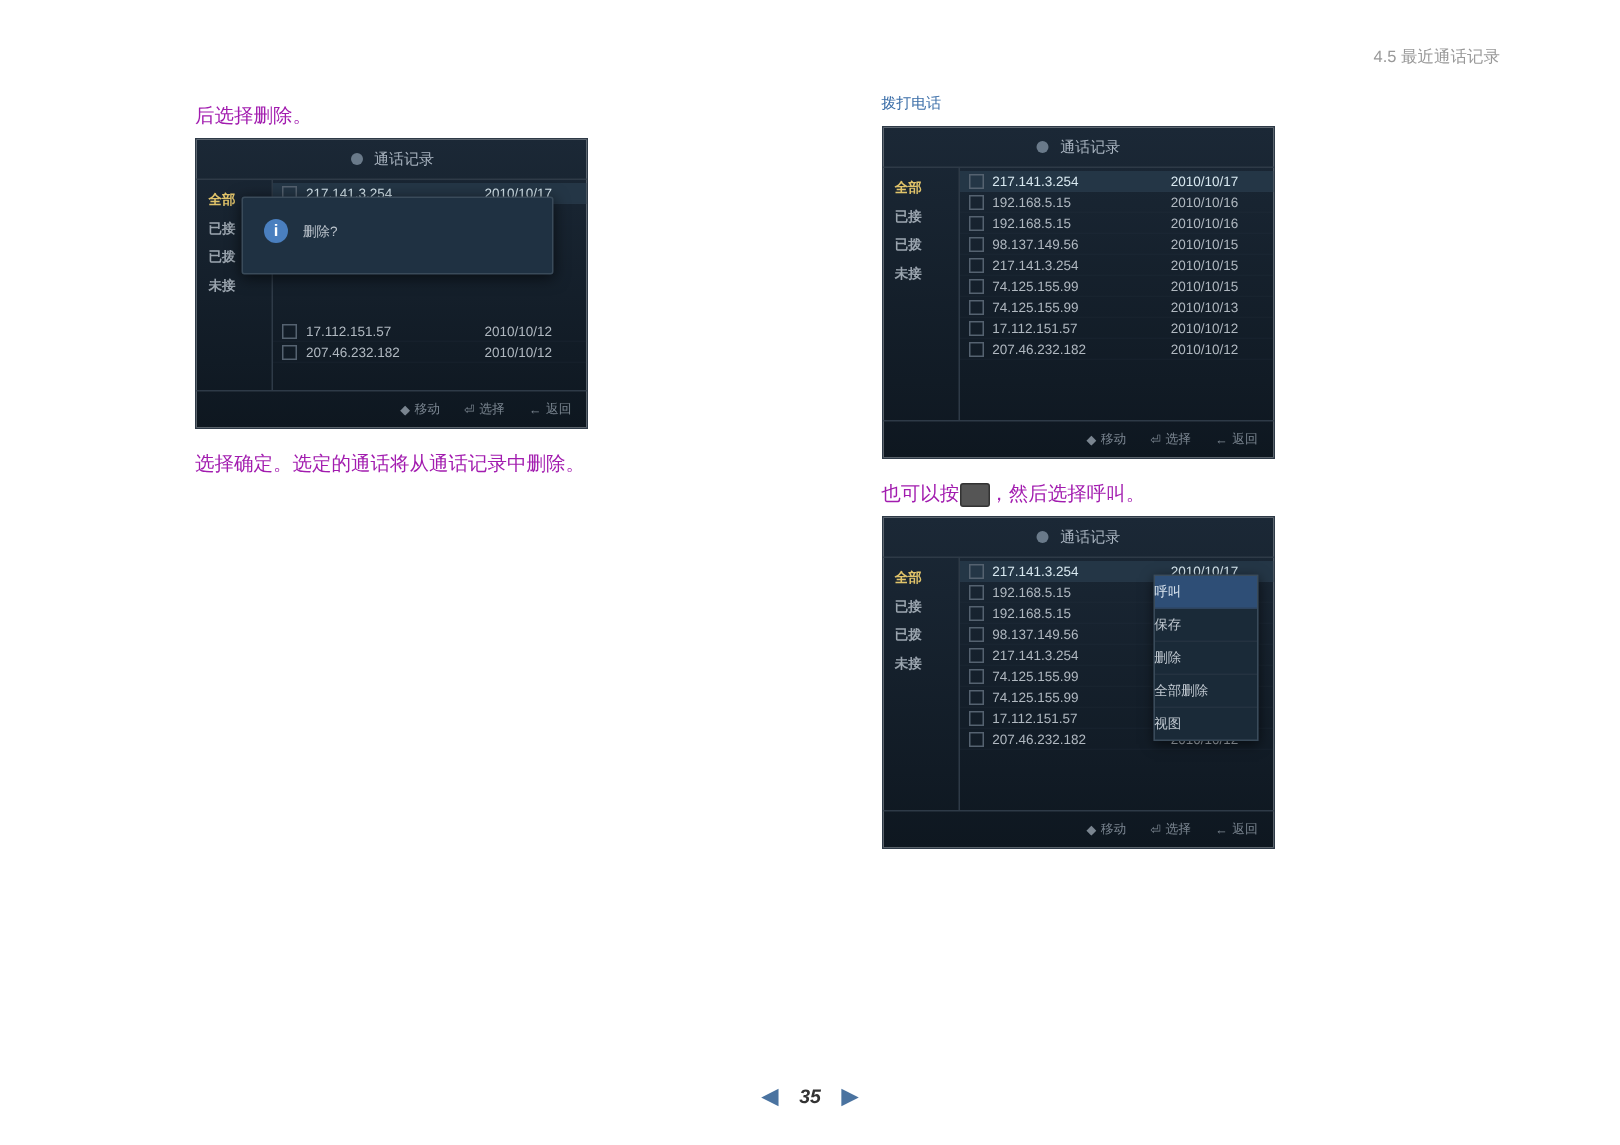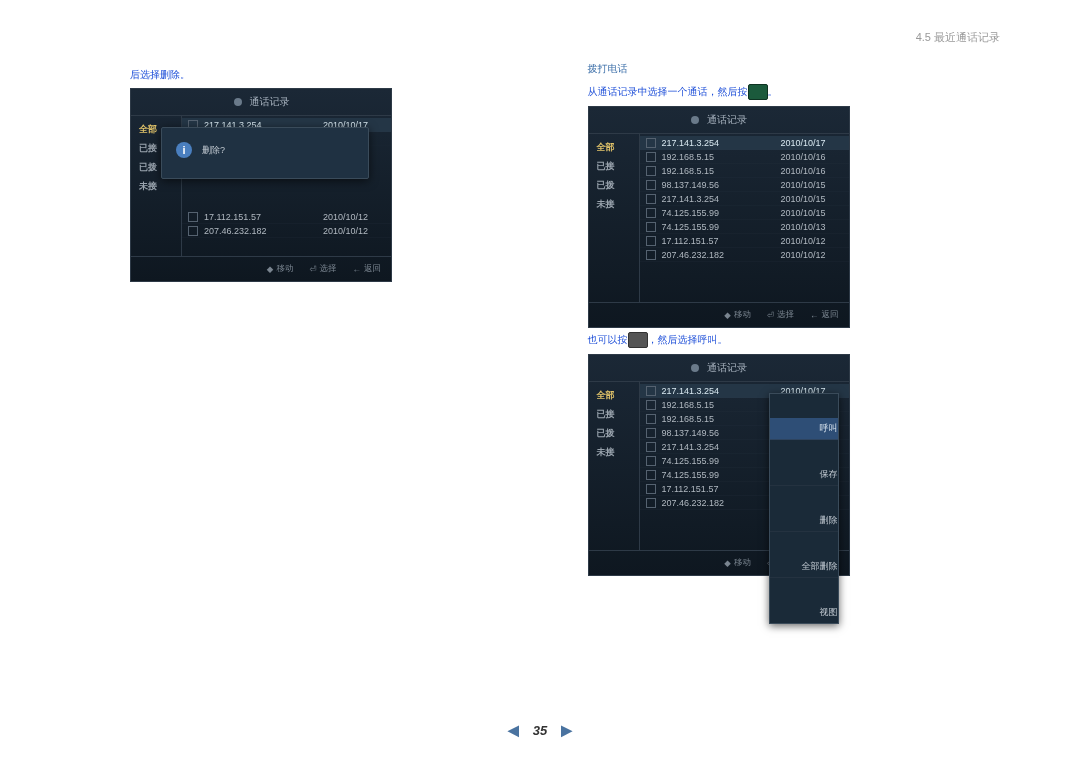--- a/index.html
+++ b/index.html
@@ -21,21 +21,21 @@
   }
   .content {
     position: absolute;
     top: 62px;
     left: 130px;
     right: 80px;
     display: flex;
     gap: 45px;
   }
   .col { flex: 1 1 0; }
-  .caption { font-size: 10px; color: #1d4ed8; margin: 6px 0; }
+  .caption { font-size: 13px; color: #a21caf; margin: 6px 0; }
   .section-title { color: #3b6ea8; font-size: 10px; margin-bottom: 8px; }
 
   .screen {
     width: 260px;
     background: linear-gradient(#1b2836, #0e1720);
     color: #c0c8d0;
     font-size: 9px;
     position: relative;
     border: 1px solid #2e3a47;
   }
@@ -105,21 +105,21 @@
 
   .ctx-menu {
     position:absolute;
     top:38px; right:10px;
     width:68px;
     background:#1a2a38;
     border:1px solid #3a4b5a;
     box-shadow:0 2px 8px rgba(0,0,0,.6);
     font-size:9px;
   }
-  .ctx-menu div { padding:4px 0; text-align:right; color:#c0c8d0; border-bottom:1px solid rgba(46,58,71,.5);margin-top:24px; }
+  .ctx-menu div { padding:4px 0; text-align:left; color:#c0c8d0; border-bottom:1px solid rgba(46,58,71,.5); }
   .ctx-menu div:last-child { border-bottom:none; }
   .ctx-menu .hl { background:#2e4e76; color:#dce6f0; }
 
   .pager {
     position:absolute;
     bottom:25px;
     left:50%;
     transform:translateX(-50%);
     display:flex;
     align-items:center;
@@ -193,27 +193,25 @@
         <span>← <span>返回</span></span>
       </div>
       <div class="dialog">
         <div class="dialog-body">
           <div class="info-icon">i</div>
           <span>删除?</span>
         </div>
       </div>
     </div>
 
+    <div class="caption" style="margin-top:14px">选择确定。选定的通话将从通话记录中删除。</div>
   </div>
 
   <div class="col">
     <div class="section-title">拨打电话</div>
-    <div class="caption">
-      <span>从通话记录中选择一个通话，然后按</span><span class="inline-icon"></span><span>。</span>
-    </div>
 
     <div class="screen">
       <div class="scr-title">
         <svg width="10" height="10">
             <circle cx="5" cy="5" r="4" fill="#6a7a8a"></circle>
           </svg>
         <span>通话记录</span>
       </div>
       <div class="scr-body tall">
         <div class="scr-side">
@@ -270,21 +268,21 @@
             </div>
           </div>
       </div>
       <div class="scr-footer">
         <span>◆ <span>移动</span></span>
         <span>⏎ <span>选择</span></span>
         <span>← <span>返回</span></span>
       </div>
     </div>
 
-    <div class="caption" style="margin-top:4px">
+    <div class="caption" style="margin-top:14px">
       <span>也可以按</span><span class="inline-icon gray"></span><span>，然后选择呼叫。</span>
     </div>
 
     <div class="screen">
       <div class="scr-title">
         <svg width="10" height="10">
             <circle cx="5" cy="5" r="4" fill="#6a7a8a"></circle>
           </svg>
         <span>通话记录</span>
       </div>

